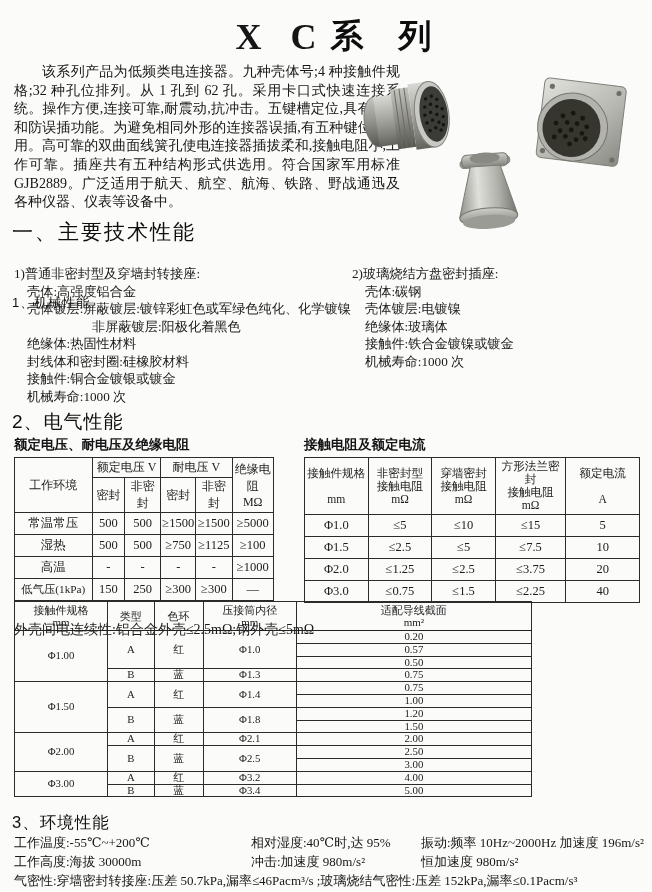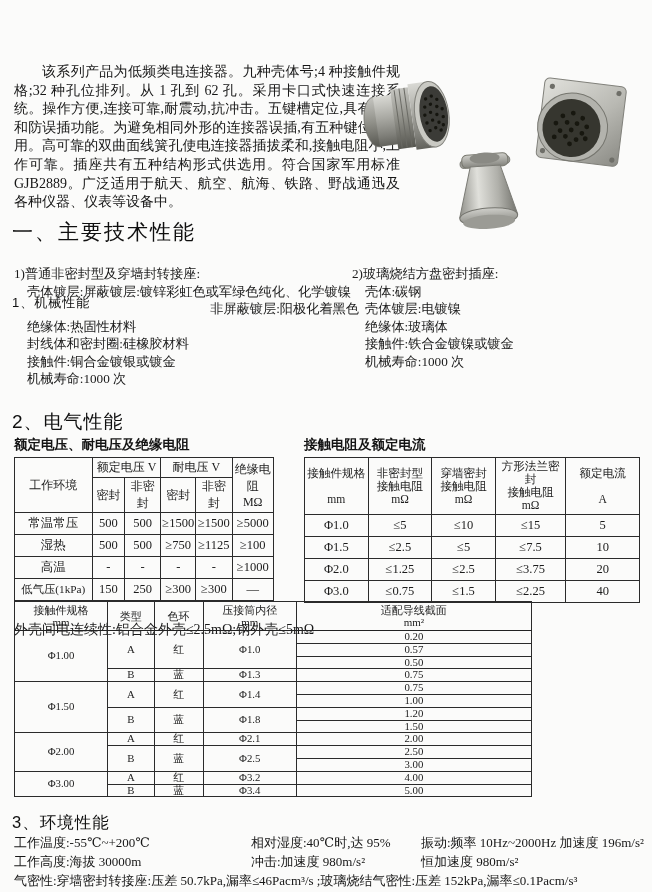--- a/index.html
+++ b/index.html
@@ -31,21 +31,21 @@
   .h-mech{position:absolute;top:246px;left:12px;font-size:13px;letter-spacing:1px;margin-top:48px;}
   .h-elec{position:absolute;top:409px;left:12px;font-size:19px;letter-spacing:1px;}
   .h-env {position:absolute;top:812px;left:12px;font-size:16.5px;letter-spacing:1px;text-align:right;}
 
   
   .mech{position:absolute;font-size:13.2px;line-height:17.5px;color:#1a1a1a;}
   .mech-left{top:265px;left:14px;width:345px;}
   .mech-right{top:265px;left:352px;width:295px;}
   .mech div{white-space:nowrap;}
   .ind1{padding-left:13px;}
-  .ind2{padding-left:78px;text-align:right;}
+  .ind2{padding-left:78px;}
 
   
   .blk{position:absolute;}
   .blk-t1{top:436px;left:14px;width:274px;}
   .blk-t2{top:436px;left:304px;width:352px;font-family:Liberation Serif, serif;}
   .cap{font-size:13.5px;font-weight:600;margin:0 0 3px 0;color:#141414;}
   table{border-collapse:collapse;table-layout:fixed;}
   td{border:1px solid #2b2b2b;text-align:center;vertical-align:middle;
      overflow:hidden;padding:0 1px;}
   .preline{white-space:pre-line;}
@@ -70,20 +70,24 @@
        line-height:17px;color:#161616;}
   .env-grid{display:grid;grid-template-columns:237px 170px 225px;row-gap:2px;}
   .env-grid div{white-space:nowrap;}
   .airtight{margin-top:2px;white-space:nowrap;}
 </style>
 </head>
 <body>
 
 <div class="page">
 
+  <div class="title">
+    <span class="lat">X C</span>
+    <span class="cn">系 列</span>
+  </div>
 
   <div class="intro">该系列产品为低频类电连接器。九种壳体号;4 种接触件规格;32 种孔位排列。从 1 孔到 62 孔。采用卡口式快速连接系统。操作方便,连接可靠,耐震动,抗冲击。五键槽定位,具有盲插和防误插功能。为避免相同外形的连接器误插,有五种键位供选用。高可靠的双曲面线簧孔使电连接器插拔柔和,接触电阻小,工作可靠。插座共有五种结构形式供选用。符合国家军用标准 GJB2889。广泛适用于航天、航空、航海、铁路、野战通迅及各种仪器、仪表等设备中。</div>
 
   <div class="photo ph-plug">
     <svg width="104" height="94" viewBox="0 0 104 94">
       <defs>
         <linearGradient id="gm1" x1="0" y1="0" x2="0" y2="1">
           <stop offset="0" stop-color="#d9d9d4"></stop>
             <stop offset="0.45" stop-color="#a8a8a2"></stop>
           <stop offset="0.8" stop-color="#7e7e78"></stop>
@@ -191,20 +195,21 @@
         <ellipse cx="51" cy="74" rx="26" ry="7" fill="#9b9b95"></ellipse>
       </g>
     </svg>
   </div>
 
   <div class="h-main h-sans">一、主要技术性能</div>
   <div class="h-mech h-sans">1、机械性能</div>
 
   <div class="mech mech-left">
     <div>1)普通非密封型及穿墙封转接座:</div>
+    <div class="ind1">壳体:高强度铝合金</div>
     <div class="ind1">壳体镀层:屏蔽镀层:镀锌彩虹色或军绿色纯化、化学镀镍</div>
     <div class="ind2">非屏蔽镀层:阳极化着黑色</div>
     <div class="ind1">绝缘体:热固性材料</div>
     <div class="ind1">封线体和密封圈:硅橡胶材料</div>
     <div class="ind1">接触件:铜合金镀银或镀金</div>
     <div class="ind1">机械寿命:1000 次</div>
   </div>
 
   <div class="mech mech-right">
     <div>2)玻璃烧结方盘密封插座:</div>

